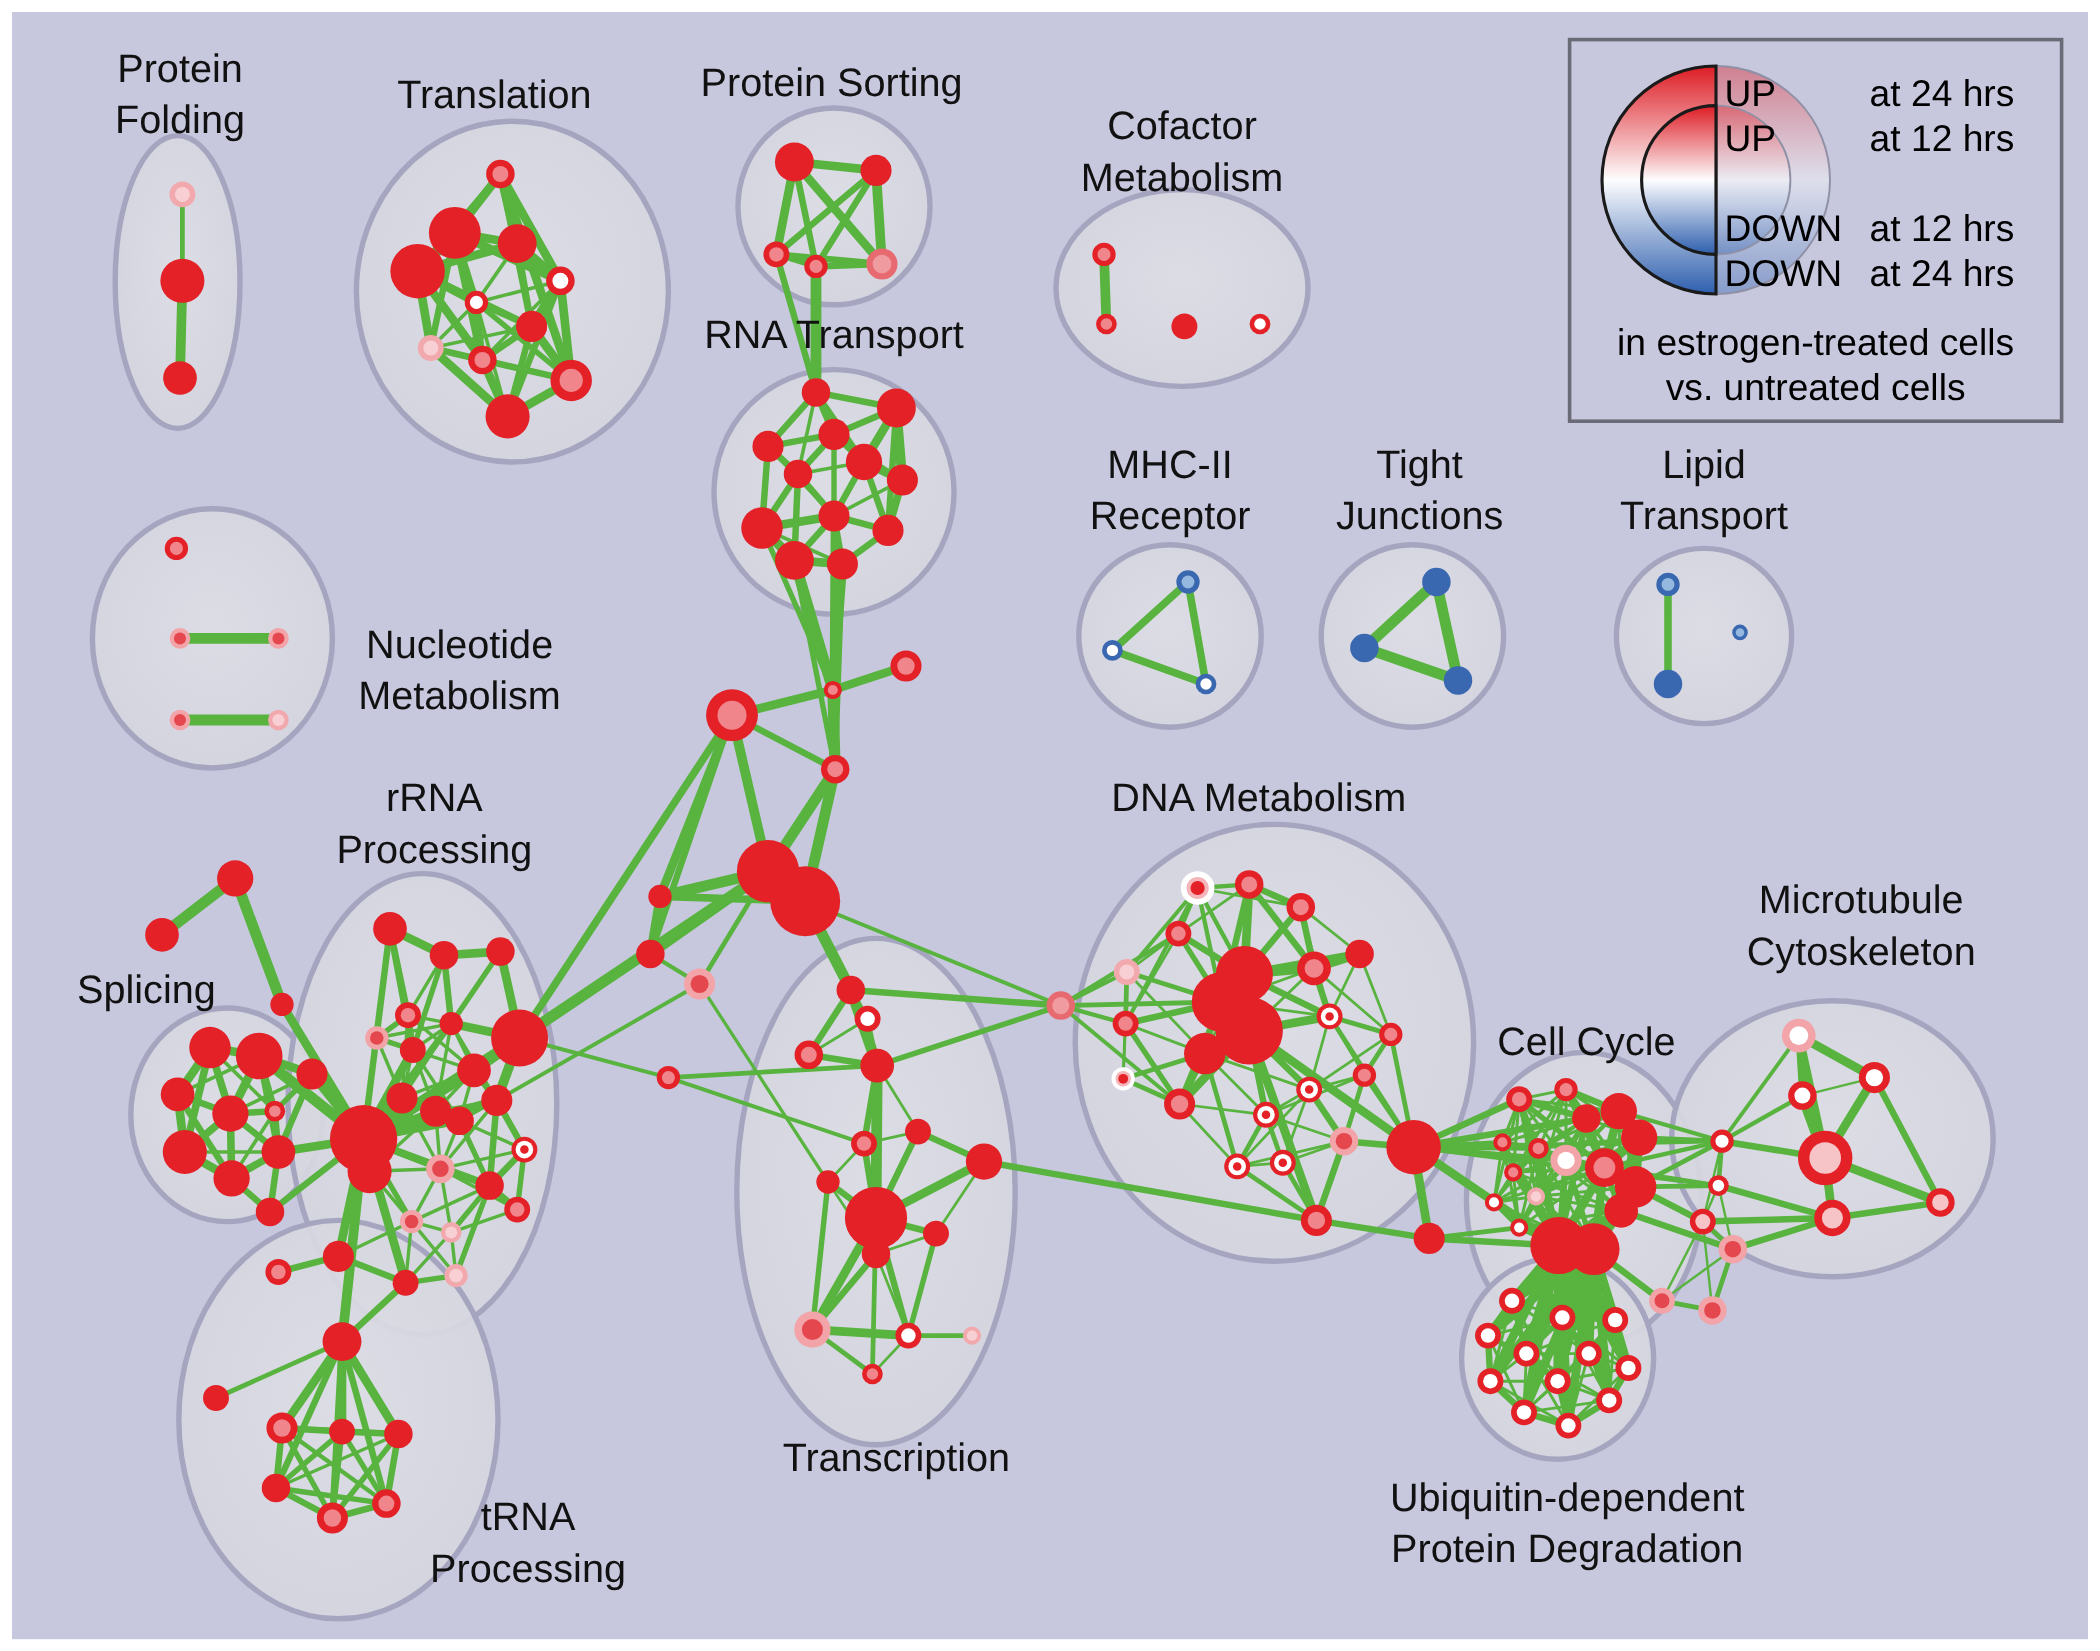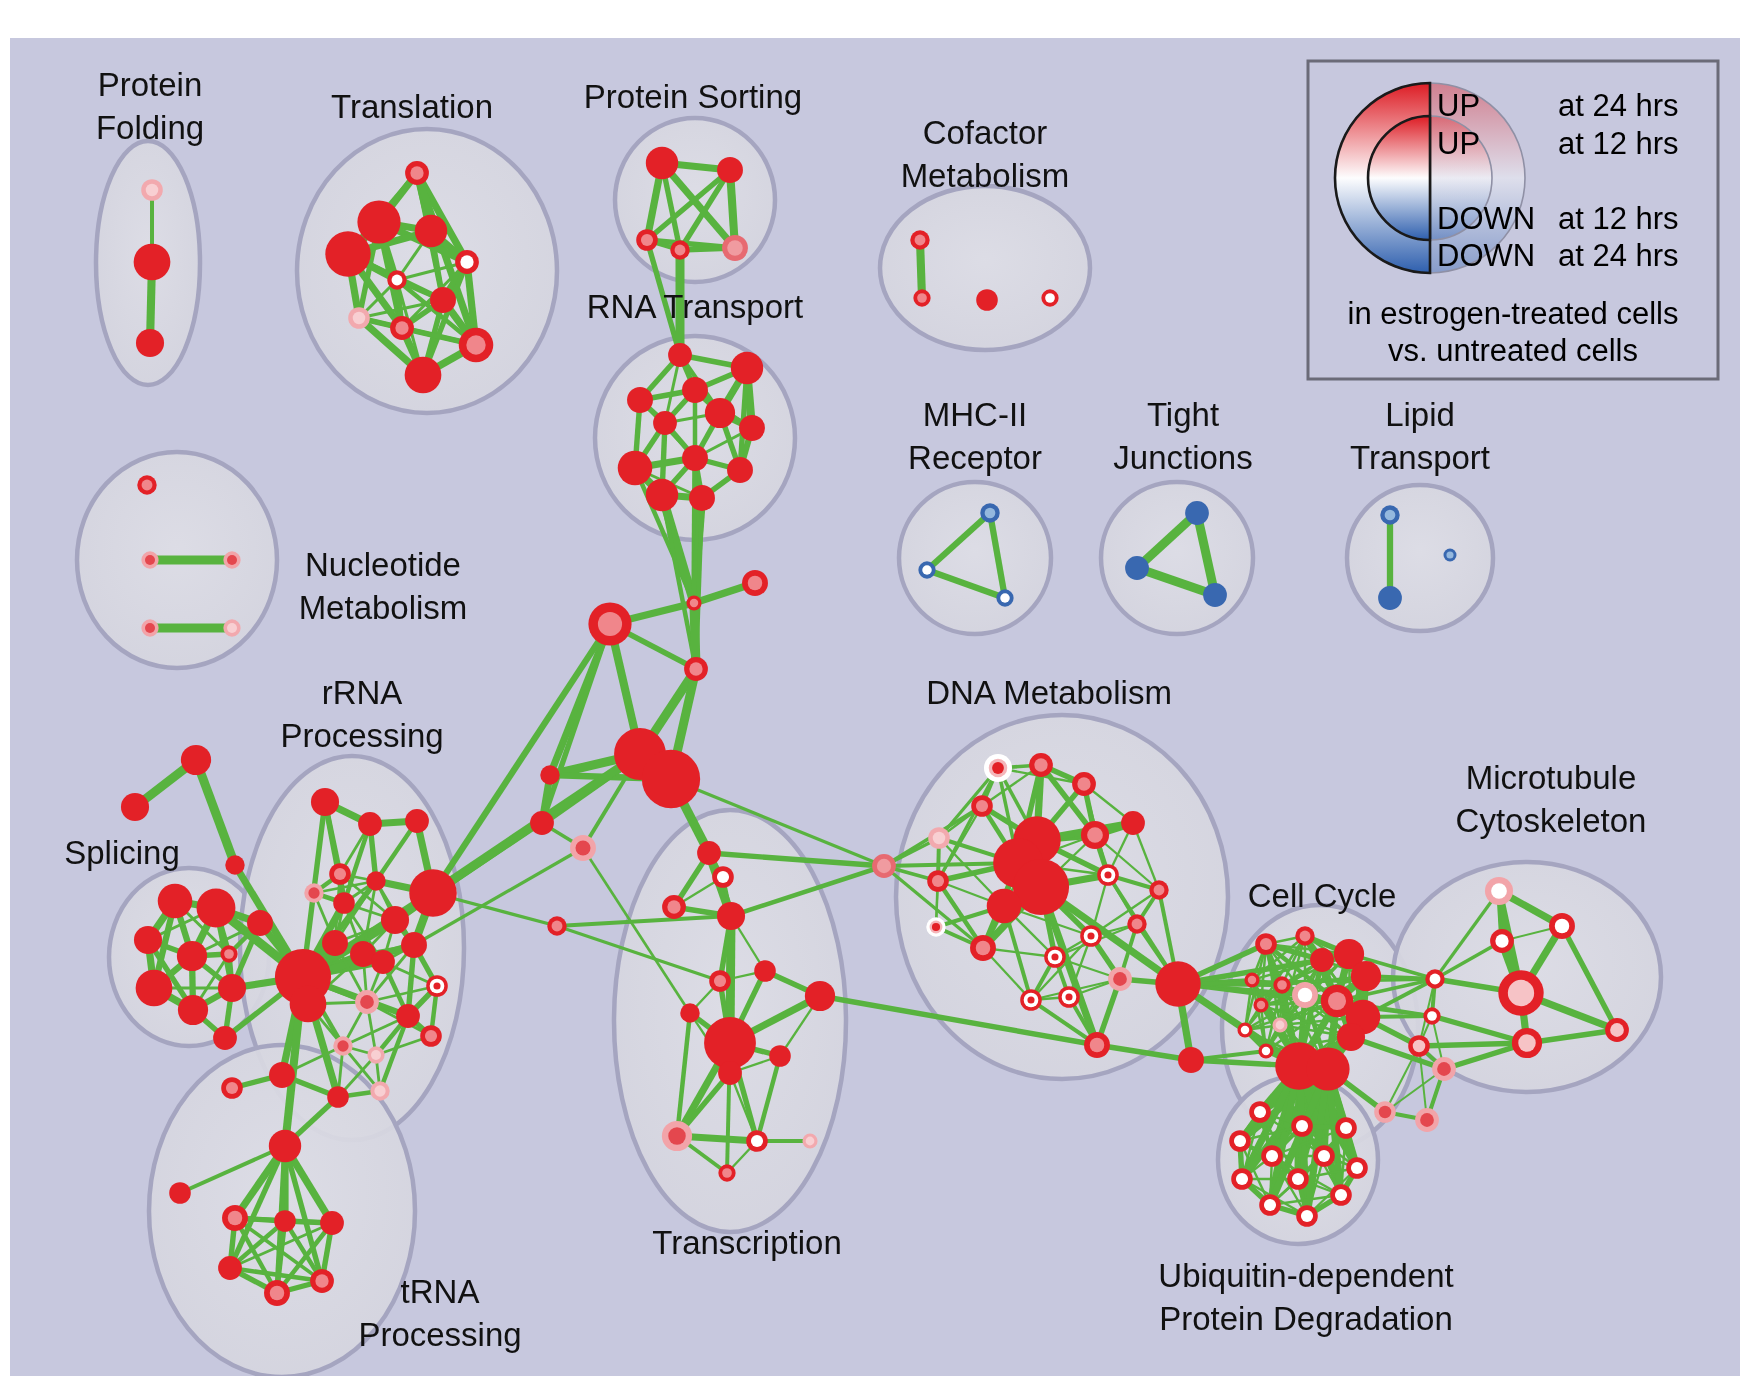--- a/index.html
+++ b/index.html
@@ -1,20 +1,20 @@
 <!DOCTYPE html>
 <html><head>
 <meta charset="utf-8">
 <style>
   html,body { margin:0; padding:0; }
   body {
     width:1750px; height:1376px; background:#ffffff; overflow:hidden;
     font-family:"Liberation Sans","DejaVu Sans",sans-serif;
   }
-  #figure-root { width:1750px; height:1145px;margin-top:28px; }
+  #figure-root { width:1750px; height:1145px; }
   svg text { font-family:"Liberation Sans","DejaVu Sans",sans-serif; }
 </style>
 </head>
 <body>
 
 <div id="figure-root">
 <svg width="1750" height="1376" viewBox="0 0 1750 1376" xmlns="http://www.w3.org/2000/svg">
   <defs>
     <radialGradient id="ellipseFill" cx="50%" cy="45%" r="65%">
       <stop offset="0%" stop-color="#dedee6"></stop>

